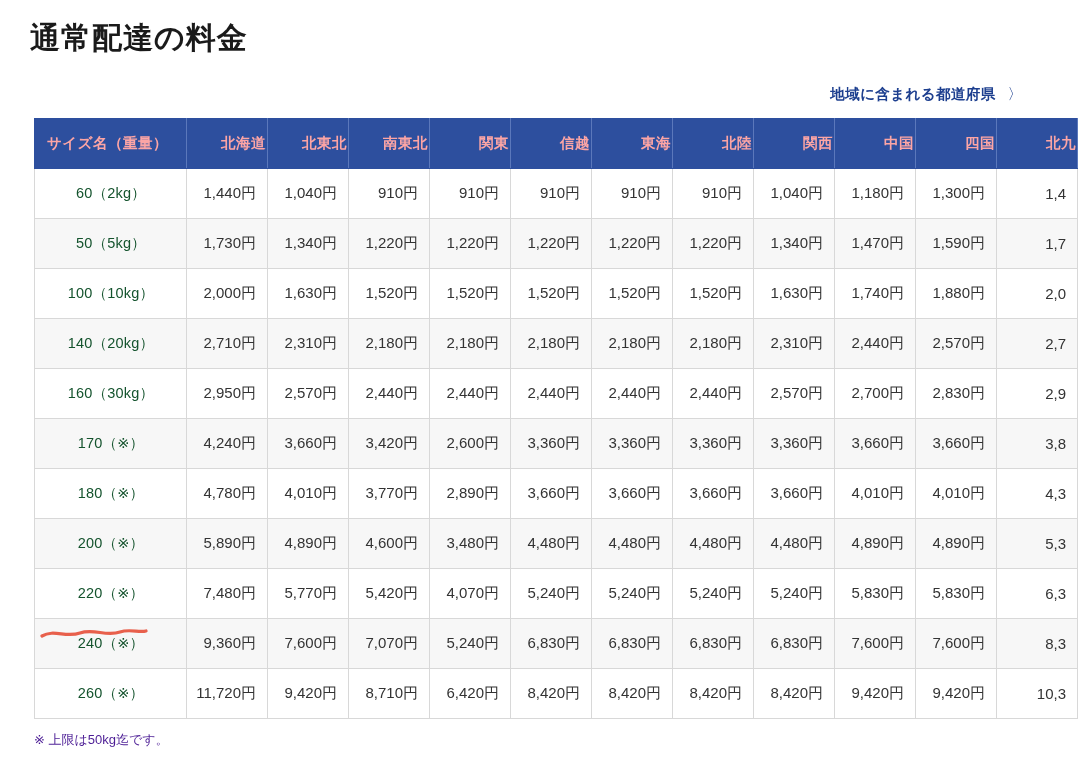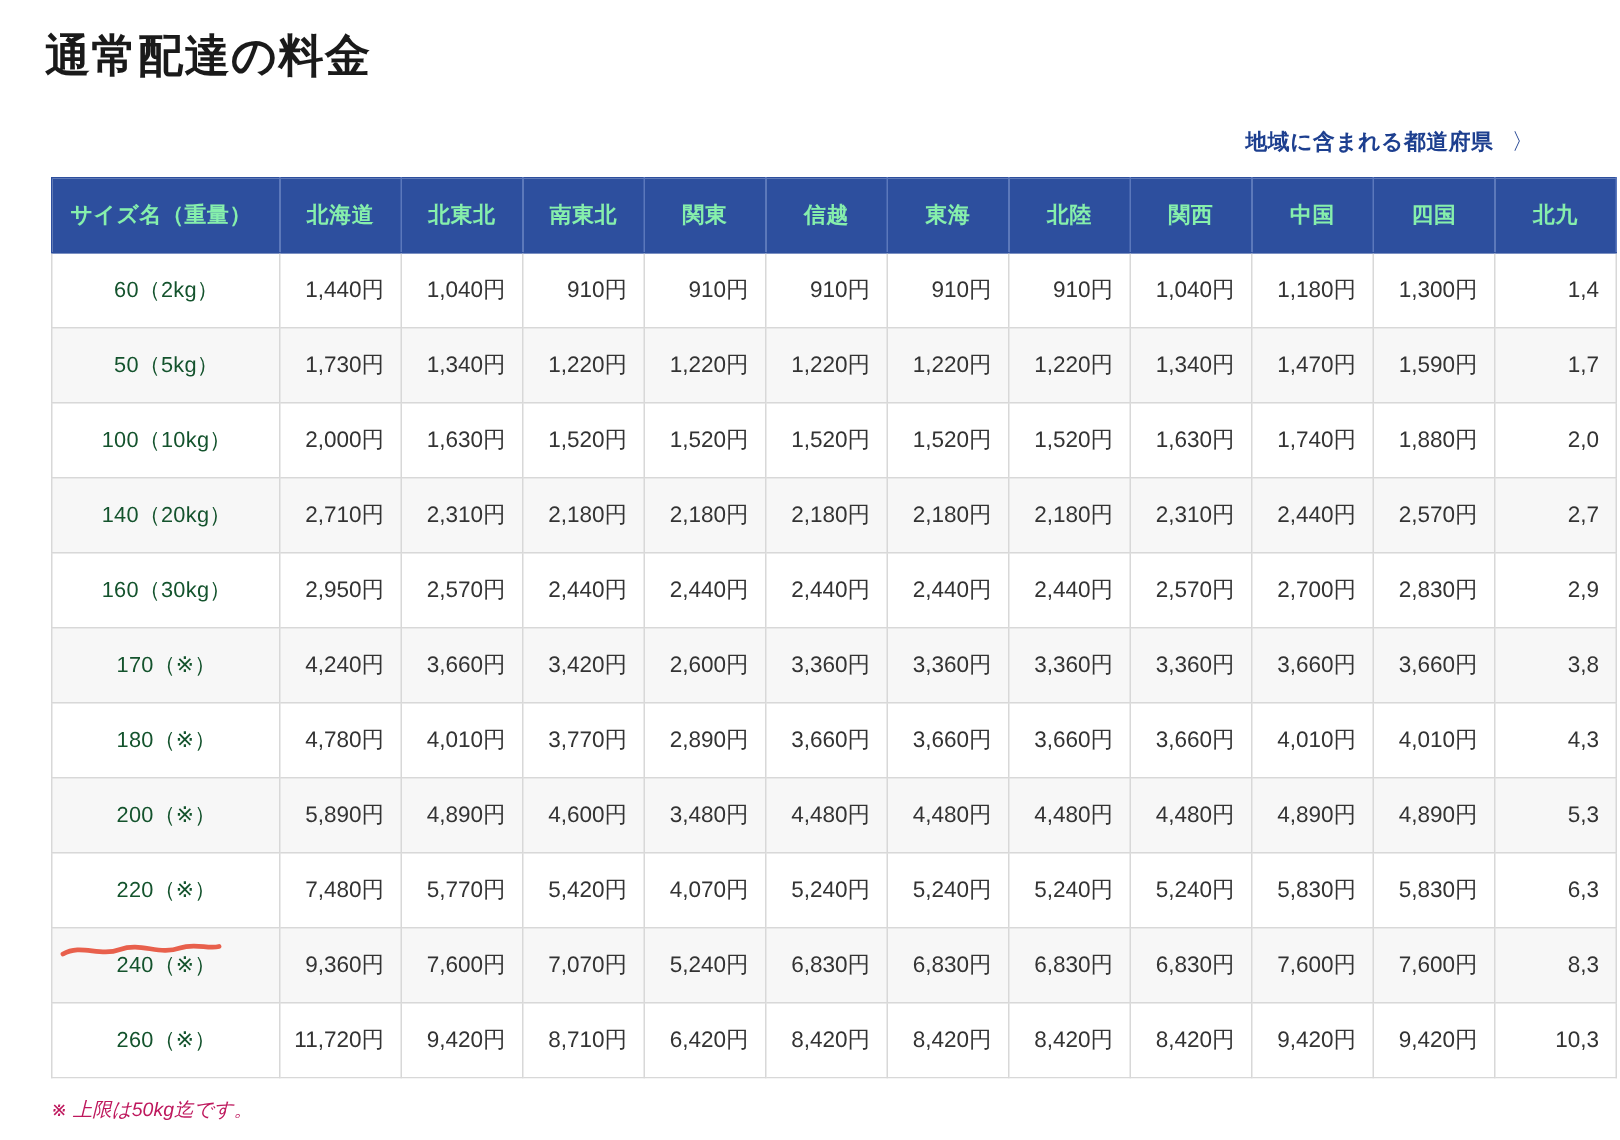--- a/index.html
+++ b/index.html
@@ -67,34 +67,34 @@
     font-size: 14.5px;
     background: #ffffff;
   }
   table.fare th, table.fare td {
     border: 1px solid #d8d8d8;
     height: 50px;
     box-sizing: border-box;
   }
   table.fare thead th {
     background: #2d4f9e;
-    color: #86efac;
+    color: #fca5a5;
     font-weight: bold;
     font-size: 14.5px;
     border: 1px solid #2d4f9e;
     border-right-color: #5b78bb;
     letter-spacing: 0.5px;
   }
   table.fare thead th.first-col {
     text-align: left;
     padding-left: 12px;
     width: 152px;
   }
   table.fare thead th.region {
-    text-align: center;
+    text-align: right;
     width: 81px;
   }
   table.fare tbody td {
     text-align: right;
     padding-right: 11px;
     color: #333333;
     background: #ffffff;
     font-size: 15px;
   }
   table.fare tbody tr:nth-child(even) td {
@@ -103,22 +103,21 @@
   table.fare tbody td.size-col {
     text-align: center;
     padding-right: 0;
     color: #14532d;
     font-size: 14.5px;
     letter-spacing: 0.2px;
   }
   .footnote {
     margin: 12px 0 13px 34px;
     font-size: 13px;
-    color: #be185d;
-    font-style: italic;
+    color: #4c1d95;
   }
   .scribble {
     position: absolute;
     left: 40px;
     top: 625px;
     width: 108px;
     height: 16px;
     pointer-events: none;
   }
 </style>

